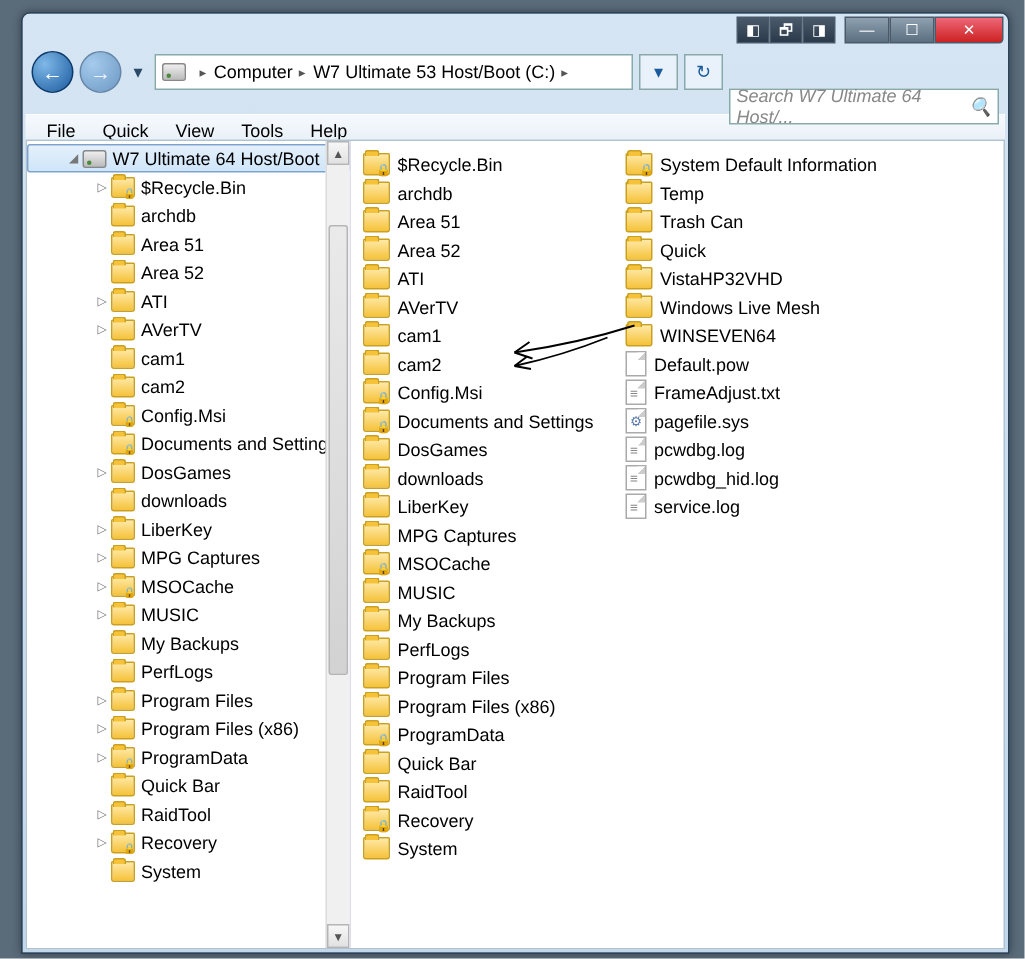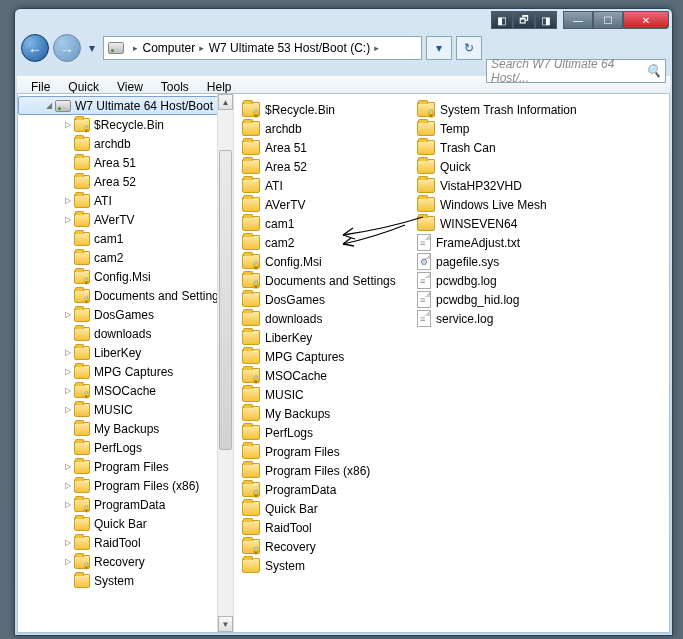--- a/index.html
+++ b/index.html
@@ -348,21 +348,21 @@
             <span>Recovery</span>
           </div>
           <div class="item">
             <span class="folder-icon"></span>
             <span>System</span>
           </div>
         </div>
       <div class="col" id="col2" style="flex:1;">
           <div class="item">
             <span class="folder-icon lock"></span>
-            <span>System Trash Information</span>
+            <span>System Default Information</span>
           </div>
           <div class="item">
             <span class="folder-icon"></span>
             <span>Temp</span>
           </div>
           <div class="item">
             <span class="folder-icon"></span>
             <span>Trash Can</span>
           </div>
           <div class="item">
@@ -373,20 +373,24 @@
             <span class="folder-icon"></span>
             <span>VistaHP32VHD</span>
           </div>
           <div class="item">
             <span class="folder-icon"></span>
             <span>Windows Live Mesh</span>
           </div>
           <div class="item">
             <span class="folder-icon"></span>
             <span>WINSEVEN64</span>
+          </div>
+          <div class="item">
+            <span class="file-icon "></span>
+            <span>Default.pow</span>
           </div>
           <div class="item">
             <span class="file-icon txt"></span>
             <span>FrameAdjust.txt</span>
           </div>
           <div class="item">
             <span class="file-icon sys"></span>
             <span>pagefile.sys</span>
           </div>
           <div class="item">

